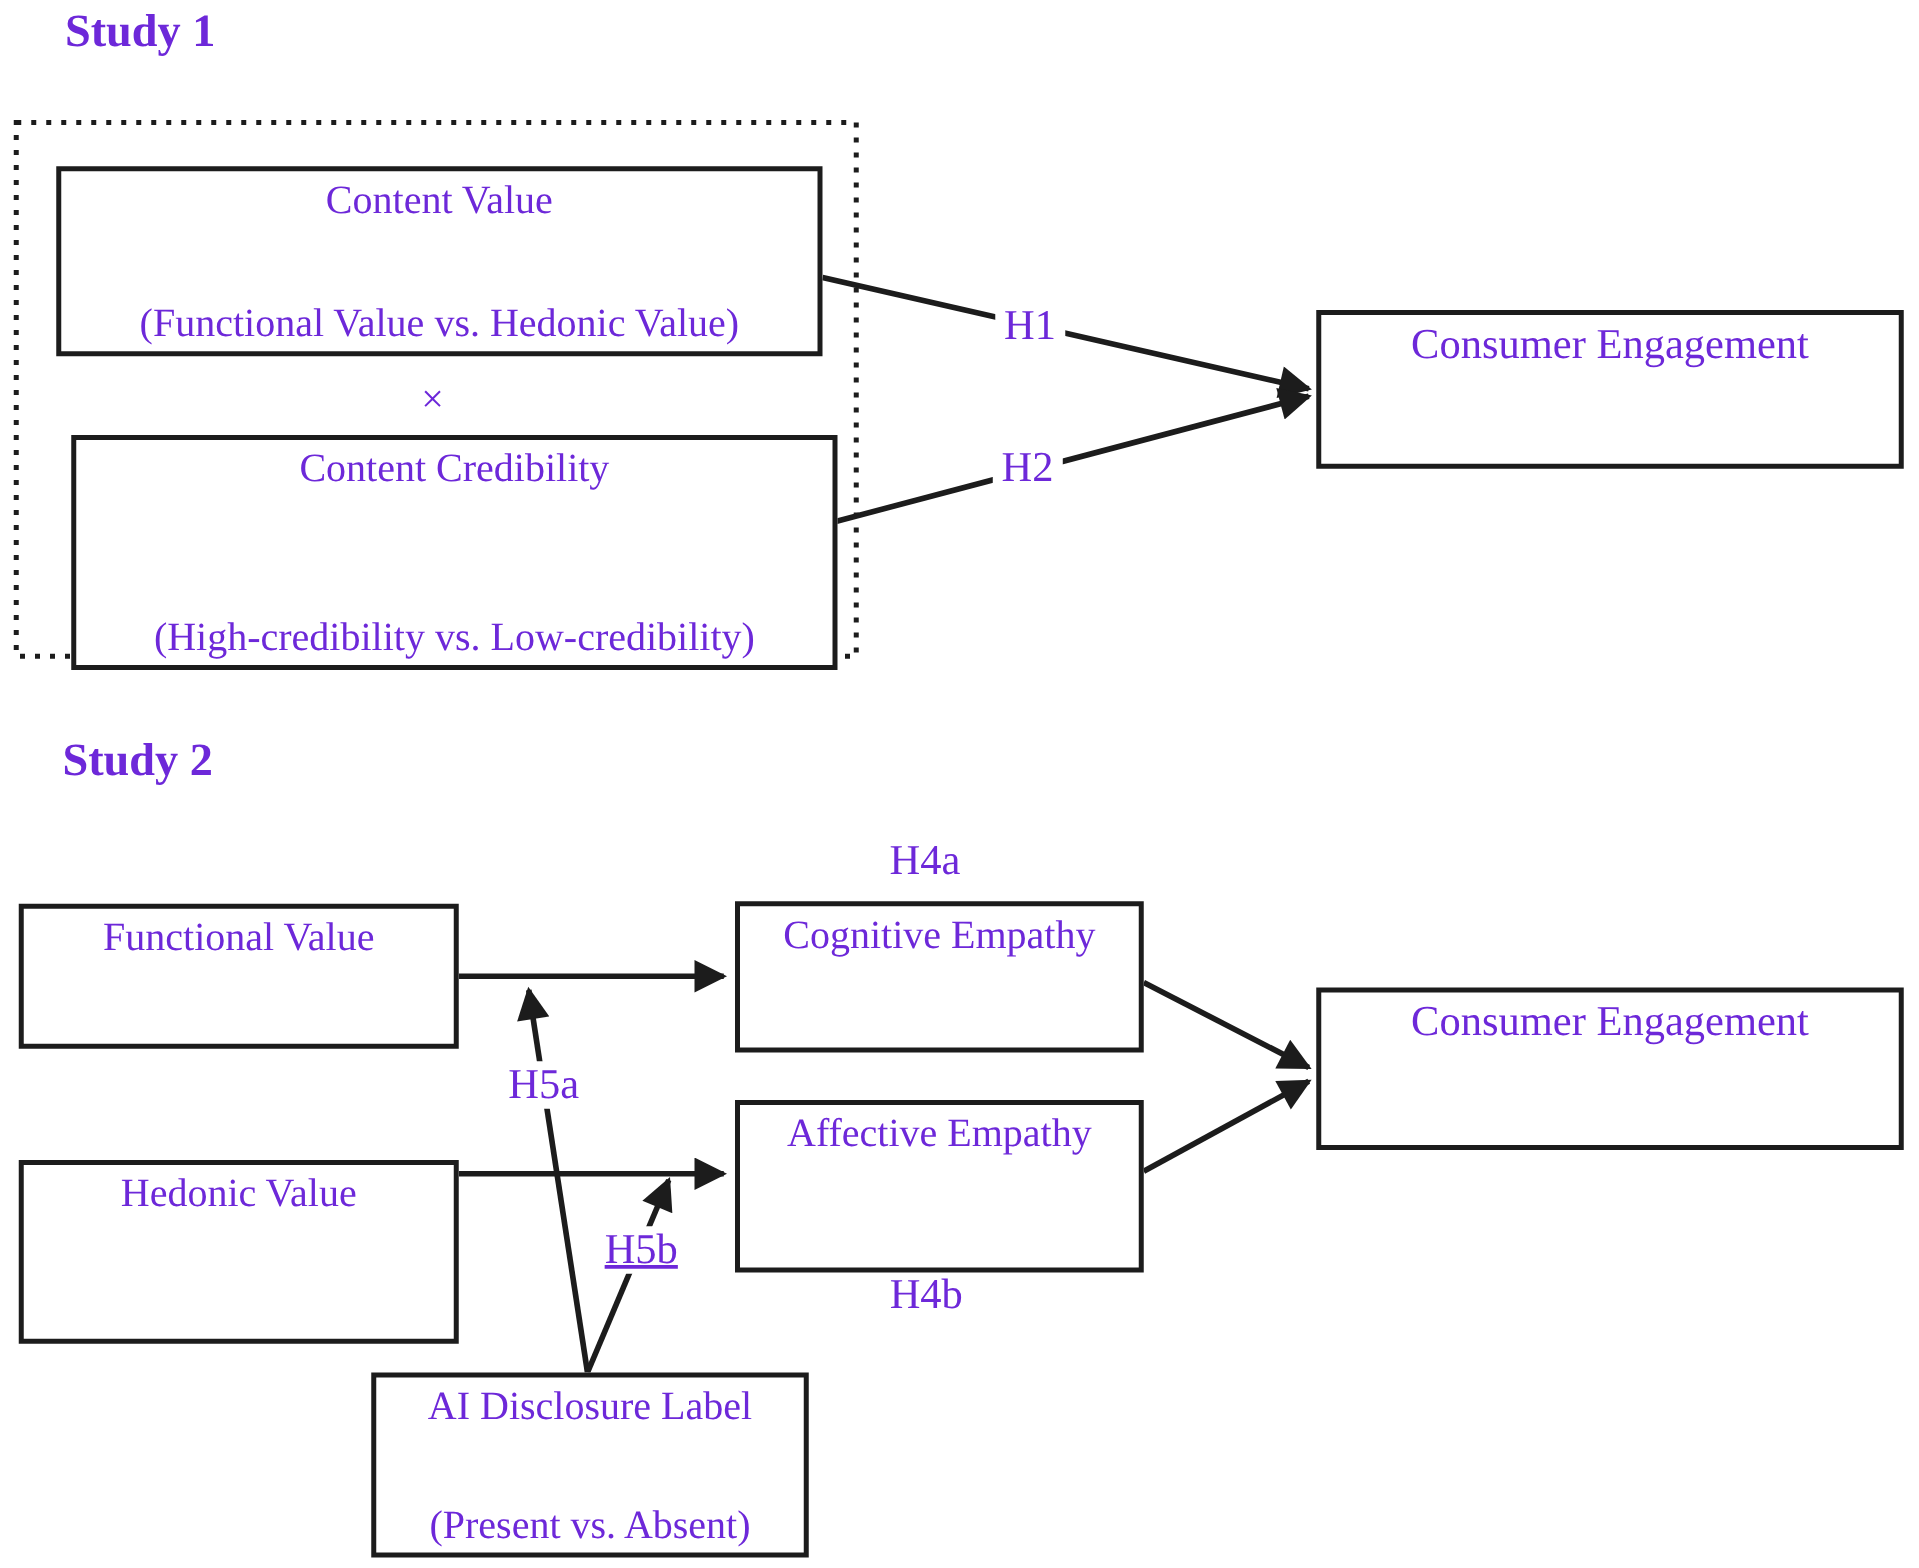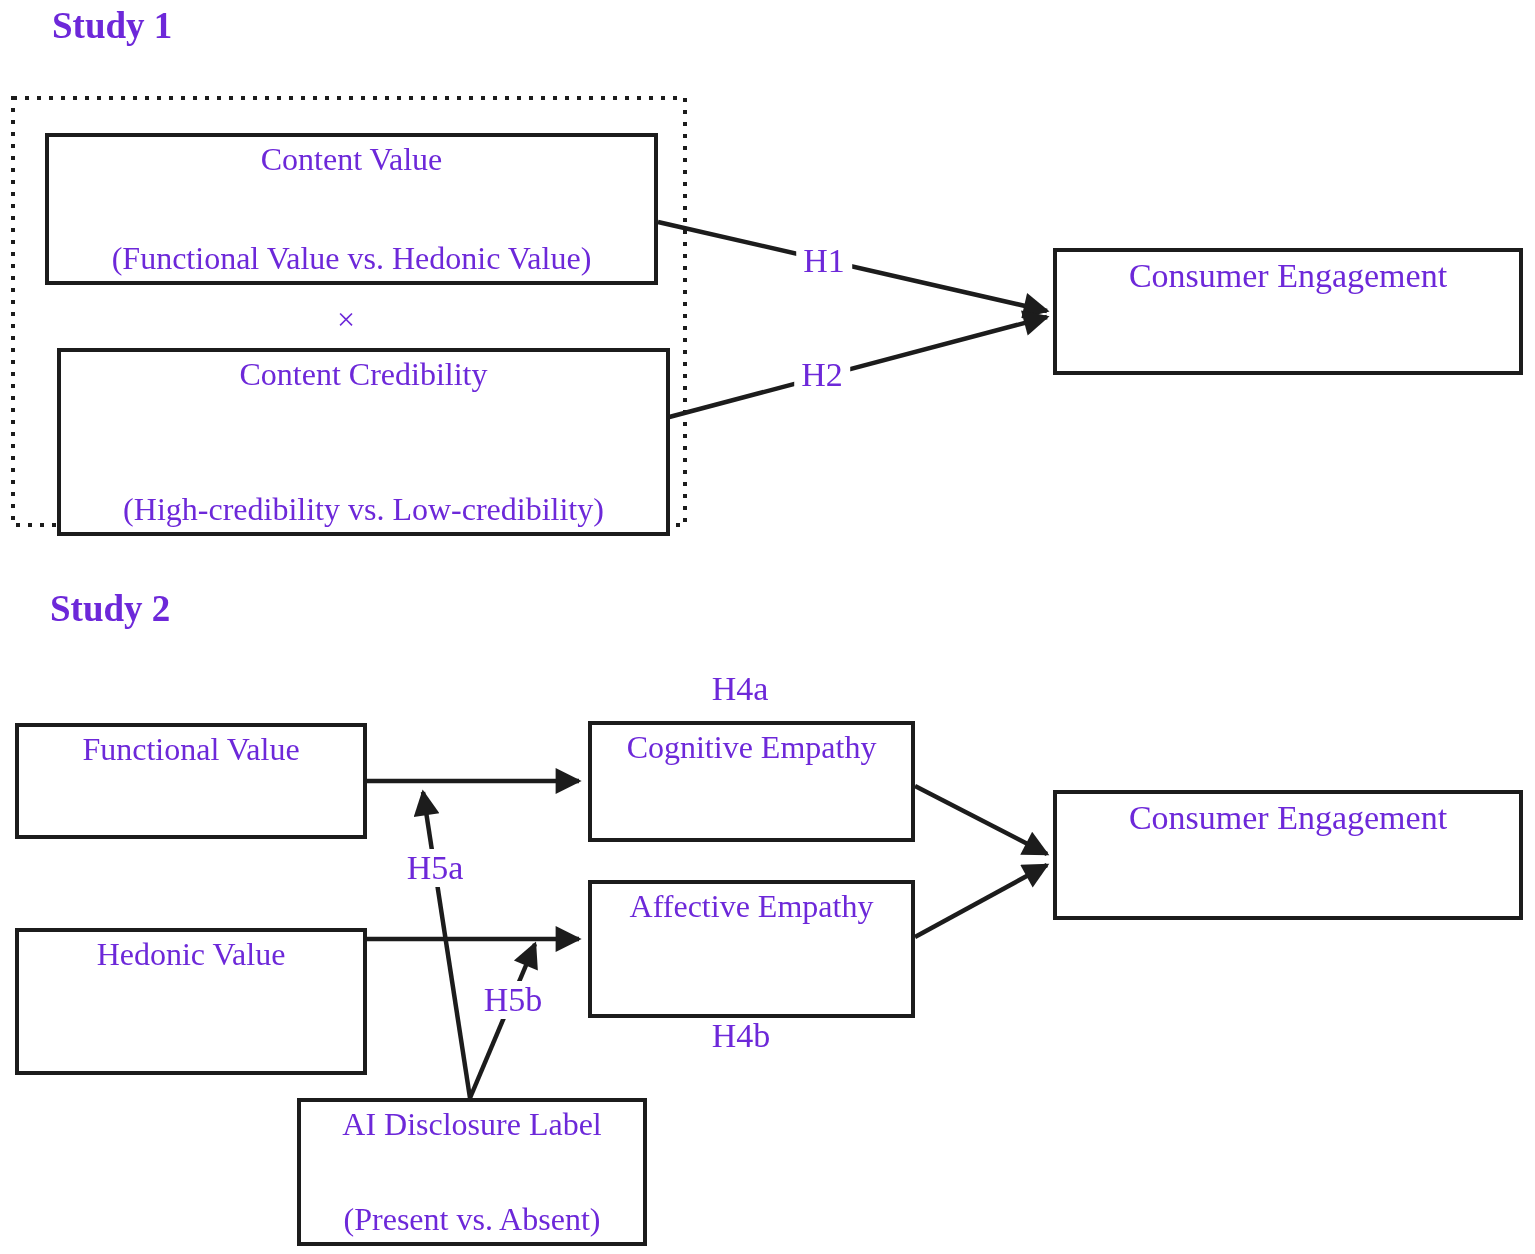--- a/index.html
+++ b/index.html
@@ -132,15 +132,15 @@
   </div>
 
   <div class="node" style="left:297px; top:1098px; width:350px; height:148px;">
     <div class="line1">AI Disclosure Label</div>
     <div class="line2">(Present vs. Absent)</div>
   </div>
 
   <div class="path-label" style="left:740px; top:689px;">H4a</div>
   <div class="path-label" style="left:741px; top:1036px;">H4b</div>
   <div class="path-label on-line" style="left:435px; top:868px;">H5a</div>
-  <div class="path-label on-line" style="left:513px; top:1000px;">H5b</div>
+  <div class="path-label on-line" style="left:513px; top:1000px;text-decoration:underline;">H5b</div>
 
 </div>
 
 </body></html>

